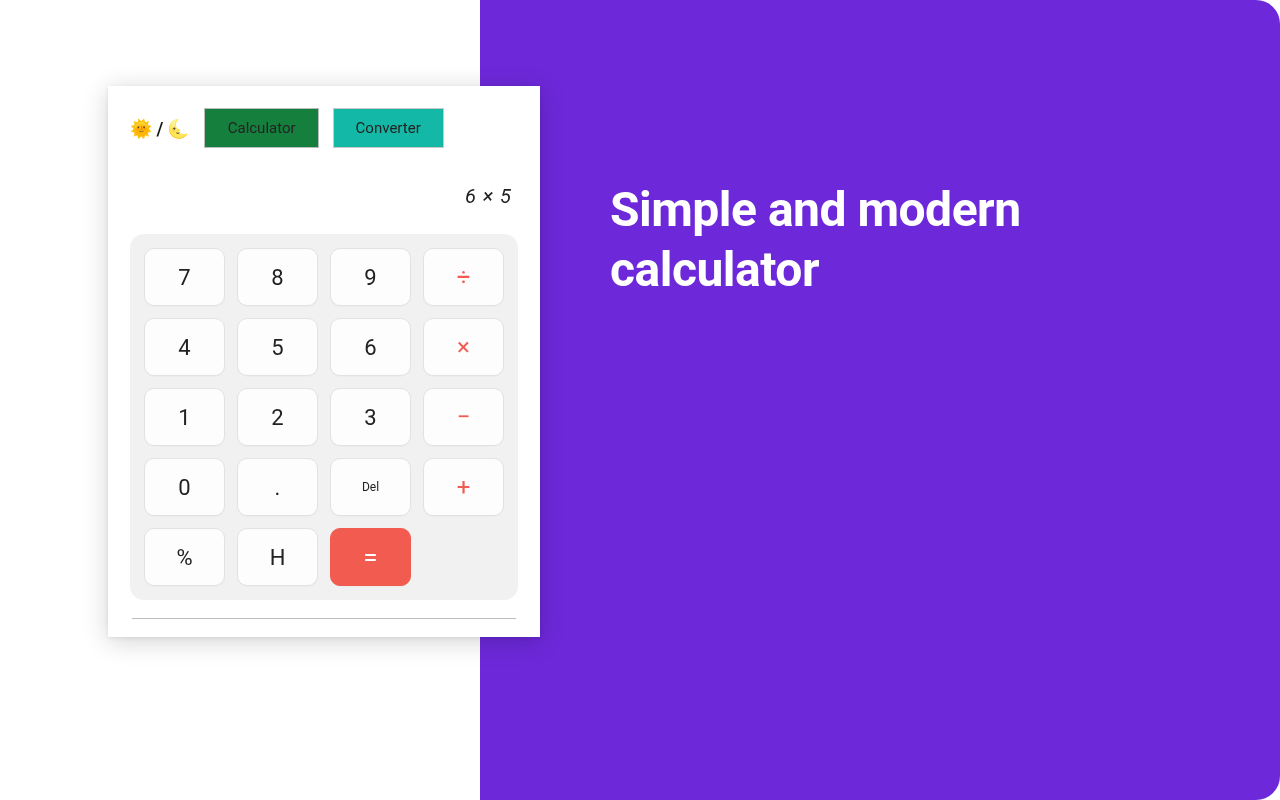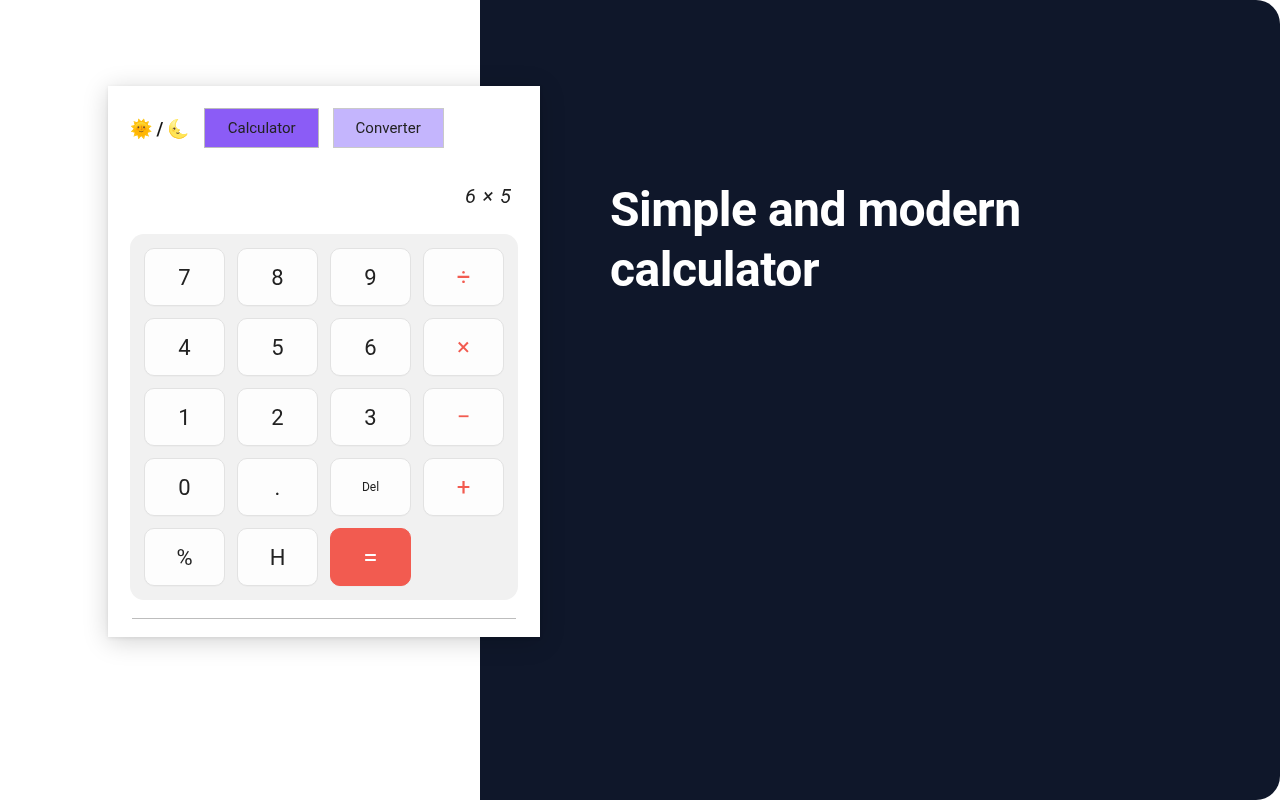--- a/index.html
+++ b/index.html
@@ -15,21 +15,21 @@
     position: relative;
     display: flex;
   }
   .left-pane {
     width: 480px; height: 100%;
     background: #ffffff;
     position: relative;
   }
   .right-pane {
     flex: 1; height: 100%;
-    background: #0f172a;
+    background: #6d28d9;
     color: #fff;
     padding: 180px 60px 0 130px;
   }
   .calc-window {
     position: absolute;
     left: 108px; top: 86px;
     width: 432px;
     background: #ffffff;
     box-shadow: 0 4px 24px rgba(0,0,0,0.18), 0 1px 4px rgba(0,0,0,0.08);
     padding: 22px 22px 18px 22px;
@@ -39,29 +39,29 @@
     margin-bottom: 28px;
   }
   .theme-toggle {
     font-size: 18px;
     display: flex; align-items: center; gap: 2px;
     cursor: pointer;
   }
   .theme-toggle .slash { font-size: 18px; font-weight: 600; color: #111; margin: 0 2px; }
   .tab-btn {
     border: 1px solid #c9c9c9;
-    background: #c4b5fd;
+    background: #14b8a6;
     font-size: 15px;
     padding: 10px 22px;
     cursor: pointer;
     font-family: inherit;
     color: #222;
   }
   .tab-btn.active {
-    background: #8b5cf6;
+    background: #15803d;
     border-color: #bcbcbc;
     padding-left: 23px;
   }
   .display {
     text-align: right;
     padding: 8px 6px 18px 6px;
     font-style: italic;
   }
   .expression {
     font-size: 20px;

